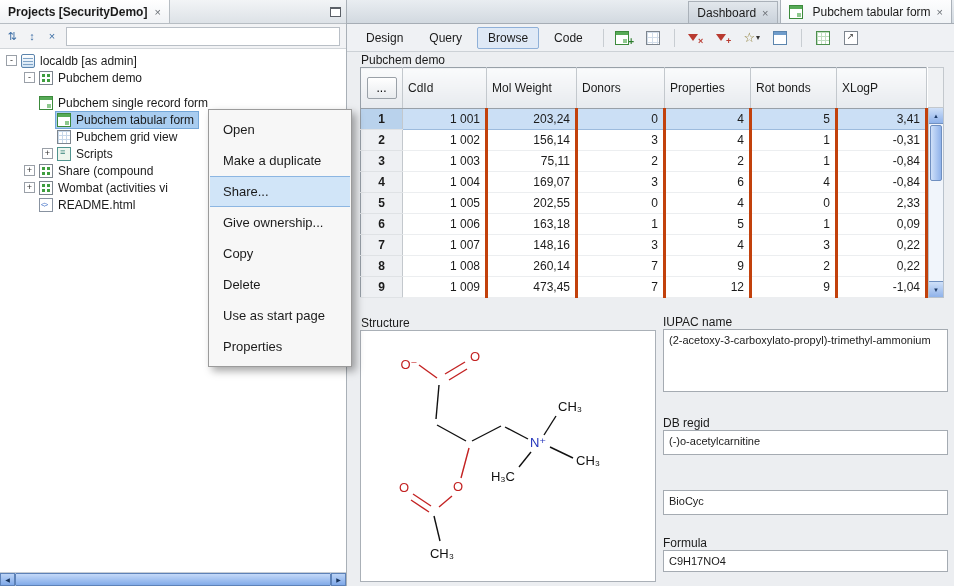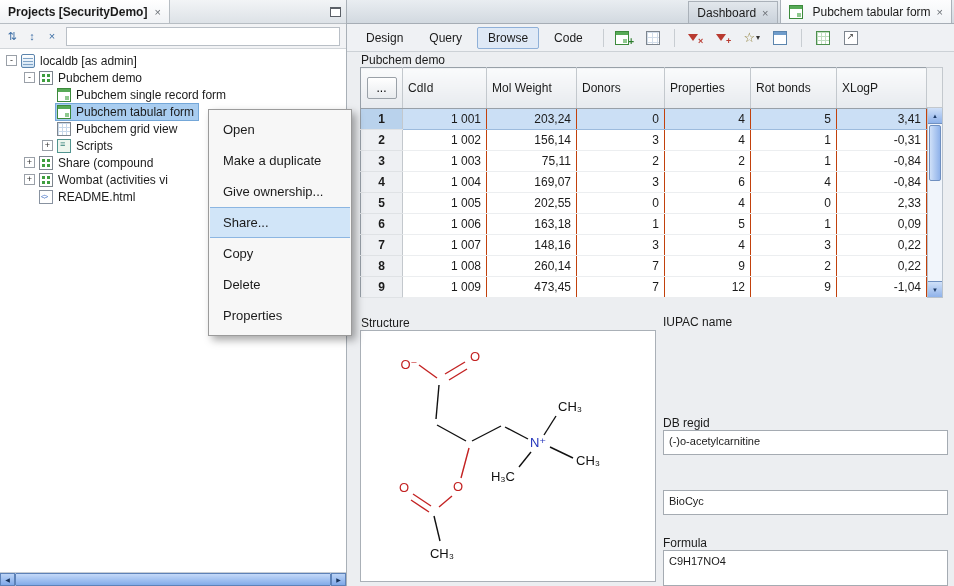--- a/index.html
+++ b/index.html
@@ -96,21 +96,21 @@
   .grid-wrap{position:absolute;left:13px;top:67px;display:flex;}
   #grid-table{border-collapse:collapse;table-layout:fixed;background:#fff;border:1px solid #98a0a8;}
   #grid-table thead th{height:40px;background:linear-gradient(#fafbfc,#e7eaee);
     border-right:1px solid #c3c8cd;border-bottom:1px solid #98a0a8;
     text-align:left;padding:0 5px;font-weight:normal;vertical-align:middle;overflow:hidden;white-space:nowrap;}
   #grid-table thead th.corner{padding:0;text-align:center;}
   .corner-btn{width:30px;height:22px;border:1px solid #9aa1a8;background:linear-gradient(#ffffff,#e8ebee);
     border-radius:2px;font-family:inherit;font-size:12px;line-height:10px;}
   #grid-table tbody th.rownum{background:#eef0f3;border-right:1px solid #c3c8cd;border-bottom:1px solid #dfe2e5;
     font-weight:bold;text-align:center;height:18px;font-size:12px;}
-  #grid-table tbody td{border-right:1px solid #c2410c;border-bottom:1px solid #eceef0;
+  #grid-table tbody td{border-right:3px solid #c2410c;border-bottom:1px solid #eceef0;
     text-align:right;padding:0 5px;height:18px;overflow:hidden;white-space:nowrap;}
   #grid-table tr.selected td{background:#cbdff5;border-top:1px solid #9dbbdd;border-bottom:1px solid #9dbbdd;}
   #grid-table tr.selected th.rownum{background:#b9d2ec;}
   .vscroll{width:16px;display:flex;flex-direction:column;}
   .vs-spacer{height:41px;background:#eff1f3;border:1px solid #c3c8cd;border-left:none;box-sizing:border-box;}
   .vs-track{flex:1;background:#f1f5fb;border:1px solid #b9c2cc;border-top:none;display:flex;flex-direction:column;box-sizing:border-box;}
   .vs-btn{height:15px;flex:none;background:linear-gradient(#cfe0f8,#8fb2ea);display:flex;align-items:center;
     justify-content:center;font-size:6px;color:#1d3a66;border-bottom:1px solid #7090c0;}
   .vs-btn-down{border-bottom:none;border-top:1px solid #7090c0;}
   .vs-thumb{height:56px;flex:none;background:linear-gradient(90deg,#cfe0f8,#8fb2ea);
@@ -153,21 +153,21 @@
           <span class="tree-label">localdb [as admin]</span>
         </span>
       </div>
       <div class="tree-row" style="padding-left: 24px;">
         <span class="expander">-</span>
         <span class="sel-wrap">
           <span class="ti ti-tree"></span>
           <span class="tree-label">Pubchem demo</span>
         </span>
       </div>
-      <div class="tree-row" style="padding-left: 42px;">
+      <div class="tree-row" style="padding-left: 24px; margin-top: 8px;">
         <span class="exp-spacer"></span>
         <span class="sel-wrap">
           <span class="ti ti-form"></span>
           <span class="tree-label">Pubchem single record form</span>
         </span>
       </div>
       <div class="tree-row" style="padding-left: 42px;">
         <span class="exp-spacer"></span>
         <span class="sel-wrap selected">
           <span class="ti ti-form"></span>
@@ -213,24 +213,25 @@
   <div class="hscroll">
     <div class="hs-btn">◀</div>
     <div class="hs-thumb"></div>
     <div class="hs-btn">▶</div>
   </div>
 </div>
 
 <div class="context-menu" id="context-menu">
     <div class="menu-item">Open</div>
     <div class="menu-item">Make a duplicate</div>
+    <div class="menu-item highlight">Share...</div>
     <div class="menu-item">Give ownership...</div>
-    <div class="menu-item highlight">Share...</div>
     <div class="menu-item">Copy</div>
     <div class="menu-item">Delete</div>
+    <div class="menu-item">Use as start page</div>
     <div class="menu-item">Properties</div>
   </div>
 
 <div class="right-panel">
   <div class="tabbar">
     <div class="tab">
       <span>Dashboard</span>
       <span class="xglyph">×</span>
     </div>
     <div class="tab active">
@@ -423,28 +424,31 @@
         <text x="215" y="134" text-anchor="start" fill="#111111">CH₃</text>
         <text x="154" y="150" text-anchor="end" fill="#111111">H₃C</text>
         <text x="97" y="160" text-anchor="middle" fill="#c32222">O</text>
         <text x="43" y="161" text-anchor="middle" fill="#c32222">O</text>
         <text x="81" y="227" text-anchor="middle" fill="#111111">CH₃</text>
       </g>
     </svg>
   </div>
 
   <div class="f-label" style="top:315px">IUPAC name</div>
+  <div class="fbox" style="top:329px;height:63px">
+    <span class="val">(2-acetoxy-3-carboxylato-propyl)-trimethyl-ammonium</span>
+  </div>
 
   <div class="f-label" style="top:416px">DB regid</div>
   <div class="fbox" style="top:430px;height:25px">
     <span class="val">(-)o-acetylcarnitine</span>
   </div>
 
   <div class="f-label" style="top:492px">DB name</div>
   <div class="fbox" style="top:490px;height:25px">
     <span class="val">BioCyc</span>
   </div>
 
   <div class="f-label" style="top:536px">Formula</div>
-  <div class="fbox" style="top:550px;height:36px">
+  <div class="fbox" style="top:550px;height:22px">
     <span class="val">C9H17NO4</span>
   </div>
 </div>
 
 </body></html>

